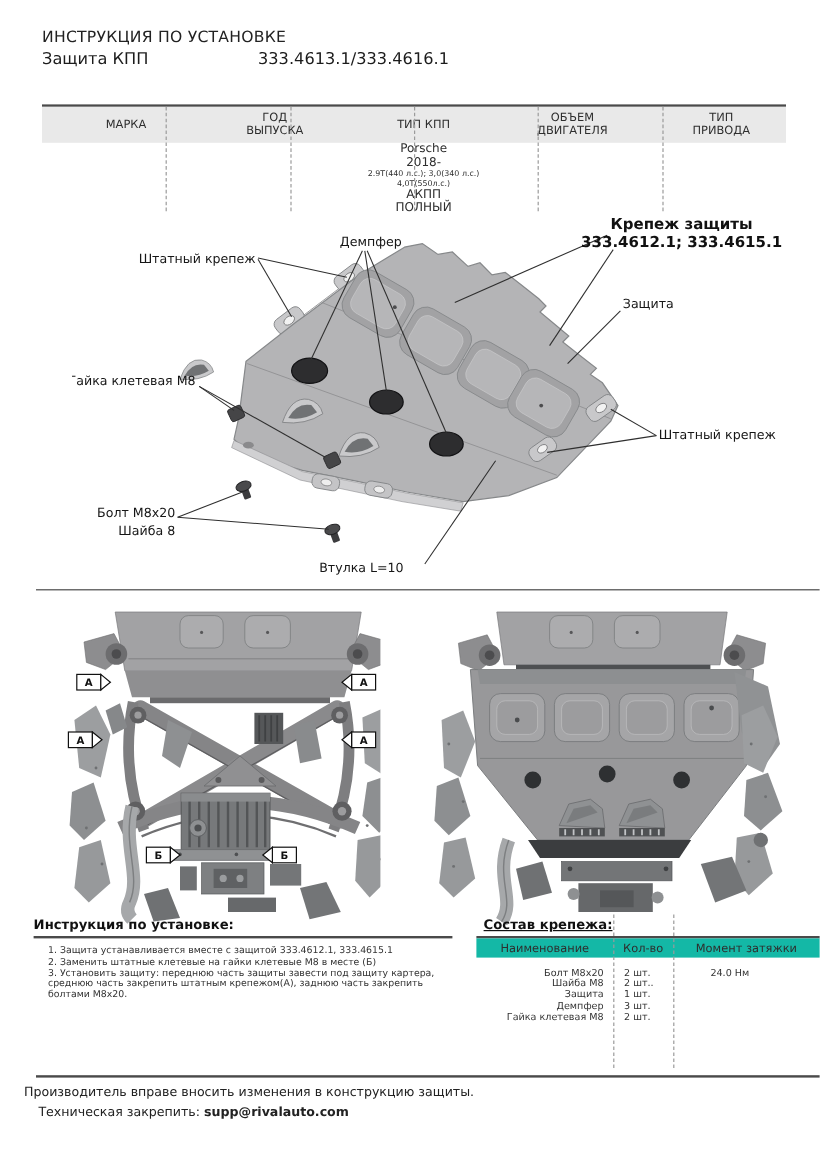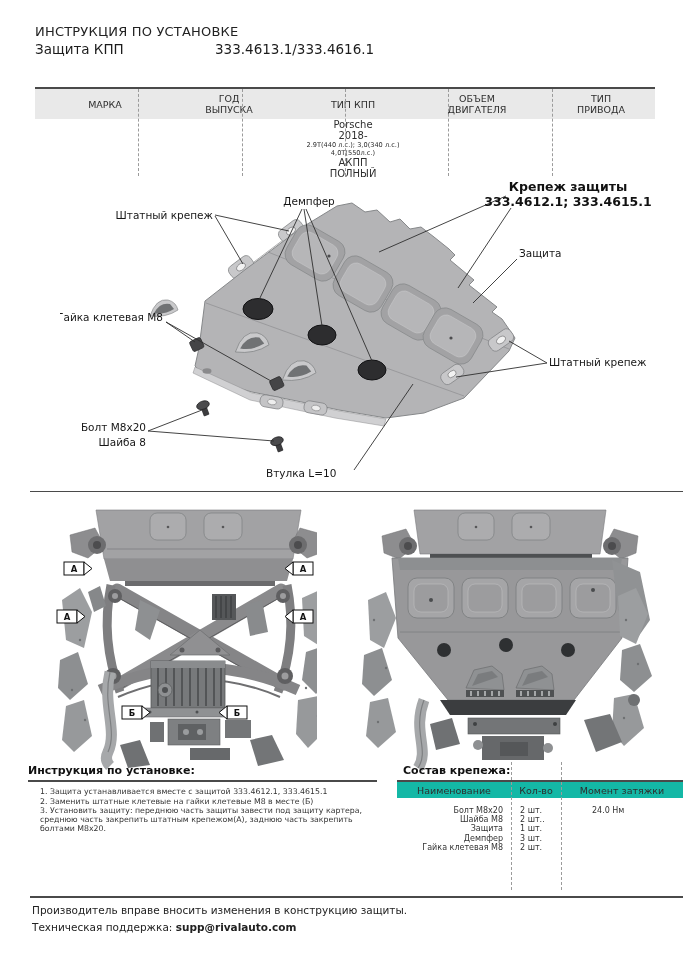--- a/index.html
+++ b/index.html
@@ -401,21 +401,21 @@
   </svg>
 
   <div class="abs sec-head" style="left:28px;top:764px;">Инструкция по установке:</div>
   <div class="rule" style="left:28px;top:780px;width:349px;"></div>
   <div class="abs steps" style="left:28px;top:787px;width:352px;">
     <div>1. Защита устанавливается вместе с защитой 333.4612.1, 333.4615.1</div>
     <div>2. Заменить штатные клетевые на гайки клетевые М8 в месте (Б)</div>
     <div>3. Установить защиту: переднюю часть защиты завести под защиту картера, среднюю часть закрепить штатным крепежом(А), заднюю часть закрепить болтами М8х20.</div>
   </div>
 
-  <div class="abs sec-head" style="left:403px;top:764px;">Состав крепежа:</div>
+  <div class="abs sec-head" style="left:403px;top:764px;text-decoration:underline;">Состав крепежа:</div>
   <div class="rule" style="left:397px;top:780px;width:286px;"></div>
   <div class="hw-head" style="left:397px;top:782px;width:286px;">
     <div class="hw-hcell" style="width:114px;">Наименование</div>
     <div class="hw-hcell" style="width:50px;">Кол-во</div>
     <div class="hw-hcell" style="width:122px;">Момент затяжки</div>
   </div>
   <div class="hw-rows" style="left:397px;top:806px;width:286px;">
     <div class="hw-row">
       <div class="hw-name">Болт М8х20</div>
       <div class="hw-qty">2 шт.</div>
@@ -439,19 +439,19 @@
     <div class="hw-row">
       <div class="hw-name">Гайка клетевая М8</div>
       <div class="hw-qty">2 шт.</div>
       <div class="hw-torque"></div>
     </div>
   </div>
   <div class="vdash" style="left:511px;top:762px;height:128px;"></div>
   <div class="vdash" style="left:561px;top:762px;height:128px;"></div>
 
   <div class="rule" style="left:30px;top:896px;width:653px;"></div>
-  <div class="abs footer-text" style="left:32px;top:904px;">Производитель вправе вносить изменения в конструкцию защиты.</div>
+  <div class="abs footer-text" style="left:20px;top:904px;">Производитель вправе вносить изменения в конструкцию защиты.</div>
   <div class="abs footer-text" style="left:32px;top:921px;">
-    <span>Техническая поддержка:</span>
+    <span>Техническая закрепить:</span>
     <span class="b">supp@rivalauto.com</span>
   </div>
 
 </div>
 
 </body></html>

